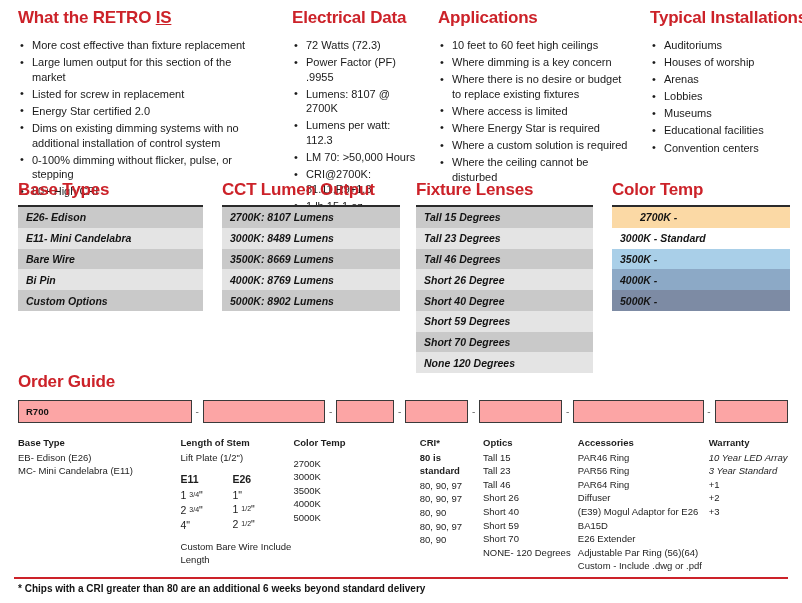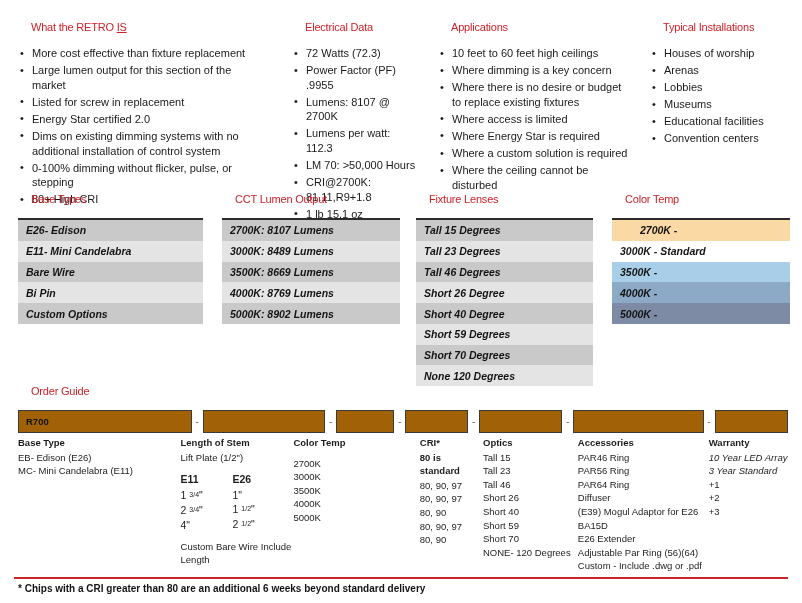--- a/index.html
+++ b/index.html
@@ -12,24 +12,24 @@
     font-family: "Liberation Sans", sans-serif;
     color: #1a1a1a;
     position: relative;
     overflow: hidden;
   }
   .sheet { position: relative; width: 802px; height: 603px; }
 
   
   .hd {
     color: #cc2229;
-    font-weight: normal;
-    font-size: 11px;
+    font-weight: bold;
+    font-size: 17px;
     letter-spacing: -0.2px;
-    margin: 13px;
+    margin: 0;
     white-space: nowrap;
   }
   .hd .u { text-decoration: underline; }
 
   
   .topcols {
     position: absolute; left: 0; top: 8px; width: 802px;
     display: flex;
   }
   .topcol { padding: 0 10px 0 18px; }
@@ -102,21 +102,21 @@
   .order-guide {
     position: absolute; left: 18px; top: 372px; width: 770px;
   }
   .boxrow {
     display: flex;
     align-items: center;
     margin-top: 8px;
   }
   .obox {
     border: 1.4px solid #3a3a3a;
-    background: #a16207;
+    background: #fca5a5;
     height: 23px;
     display: flex;
     align-items: center;
     padding-left: 7px;
     font-size: 9.5px;
     font-weight: bold;
     color: #141414;
   }
   .dash {
     width: 11px;
@@ -206,20 +206,21 @@
         <li>Where access is limited</li>
         <li>Where Energy Star is required</li>
         <li>Where a custom solution is required</li>
         <li>Where the ceiling cannot be disturbed</li>
       </ul>
     </div>
 
     <div class="topcol c4">
       <div class="hd">Typical Installations</div>
       <ul class="blist">
+        <li>Auditoriums</li>
         <li>Houses of worship</li>
         <li>Arenas</li>
         <li>Lobbies</li>
         <li>Museums</li>
         <li>Educational facilities</li>
         <li>Convention centers</li>
       </ul>
     </div>
 
   </div>

